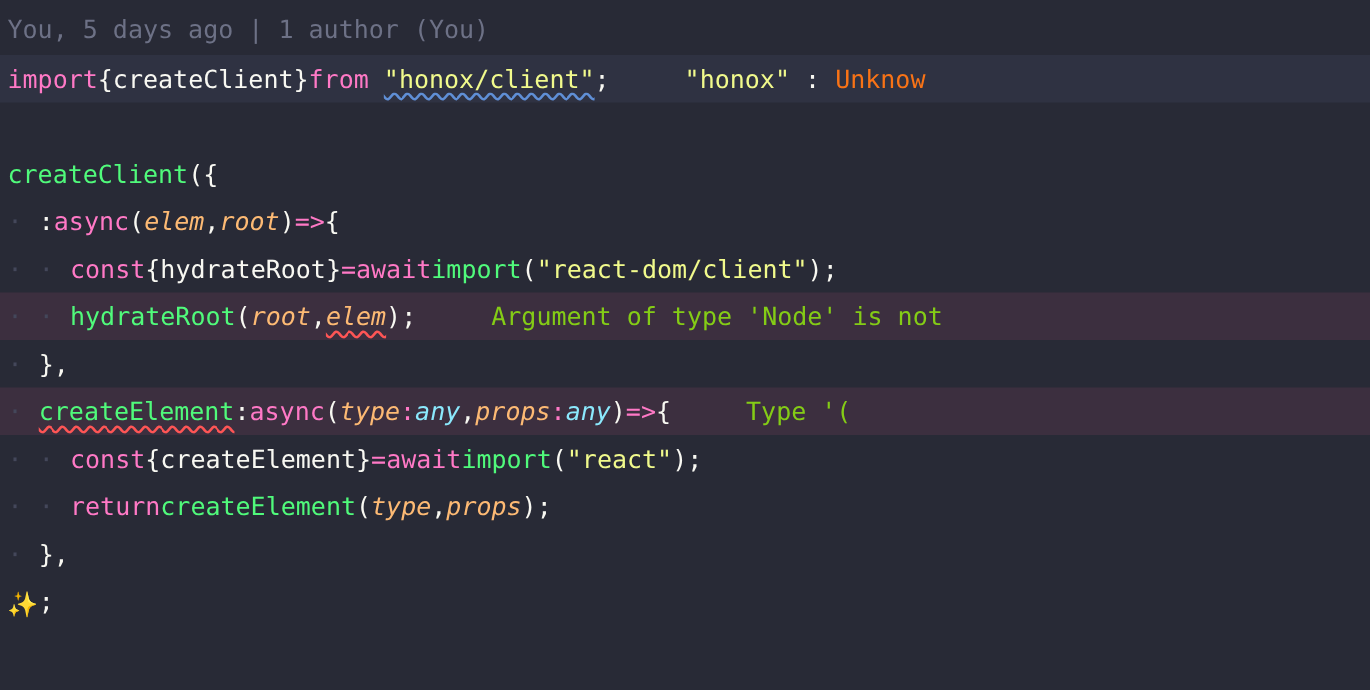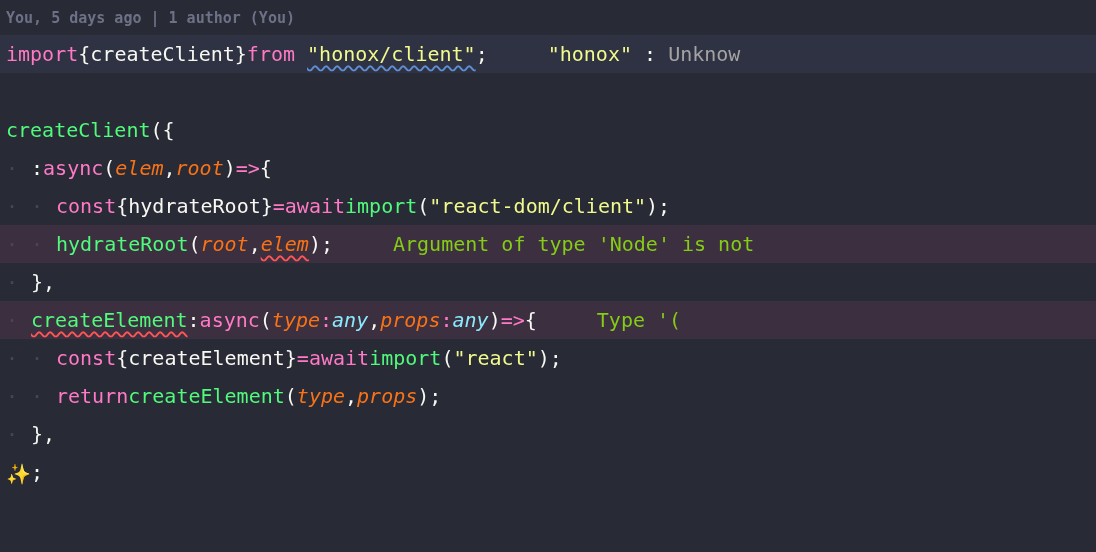--- a/index.html
+++ b/index.html
@@ -9,25 +9,24 @@
     font-size: 20px;
     line-height: 1.9;
     color: #f8f8f2;
     overflow: hidden;
     width: 1096px;
     height: 552px;
     white-space: nowrap;
   }
   .blame {
     color: #6d7186;
-    font-size: 15px;
+    font-size: 20px;
     padding-left: 6px;
     padding-top: 4px;
     padding-bottom: 2px;
-    font-weight: bold;
   }
   .line {
     padding-left: 6px;
     position: relative;
     height: 38px;
     display: flex;
     align-items: center;
   }
   .line.hl {
     background: #3c2f3f;
@@ -37,24 +36,24 @@
   }
   .indent-guide {
     display: inline-block;
     width: 12px;
     color: #44475a;
     margin-right: 13px;
   }
   .kw { color: #ff79c6; }
   .fn { color: #50fa7b; }
   .punc { color: #f8f8f2; }
-  .param { color: #f97316; font-style: italic; }
+  .param { color: #fdba74; font-style: italic; }
   .str { color: #f1fa8c; }
   .type { color: #8be9fd; font-style: italic; }
-  .prop { color: #a3a3a3; }
+  .prop { color: #f97316; }
   .arrow { color: #ff79c6; }
   .await { color: #ff79c6; }
   .const { color: #ff79c6; }
   .err { color: #84cc16; }
   .hint { color: #6d7186; }
   .sparkle { color: #f1c40f; position: relative; top: 2px; }
   .sq-blue {
     text-decoration: underline wavy #5f8fd6;
     text-underline-offset: 4px;
   }

